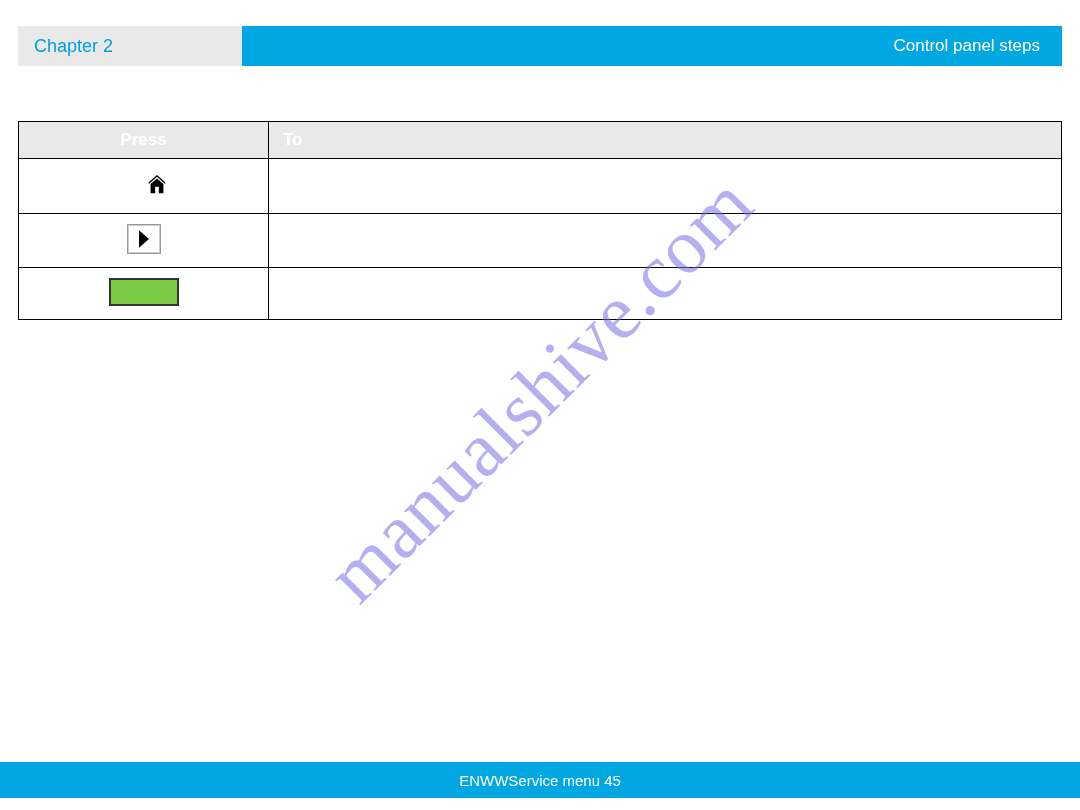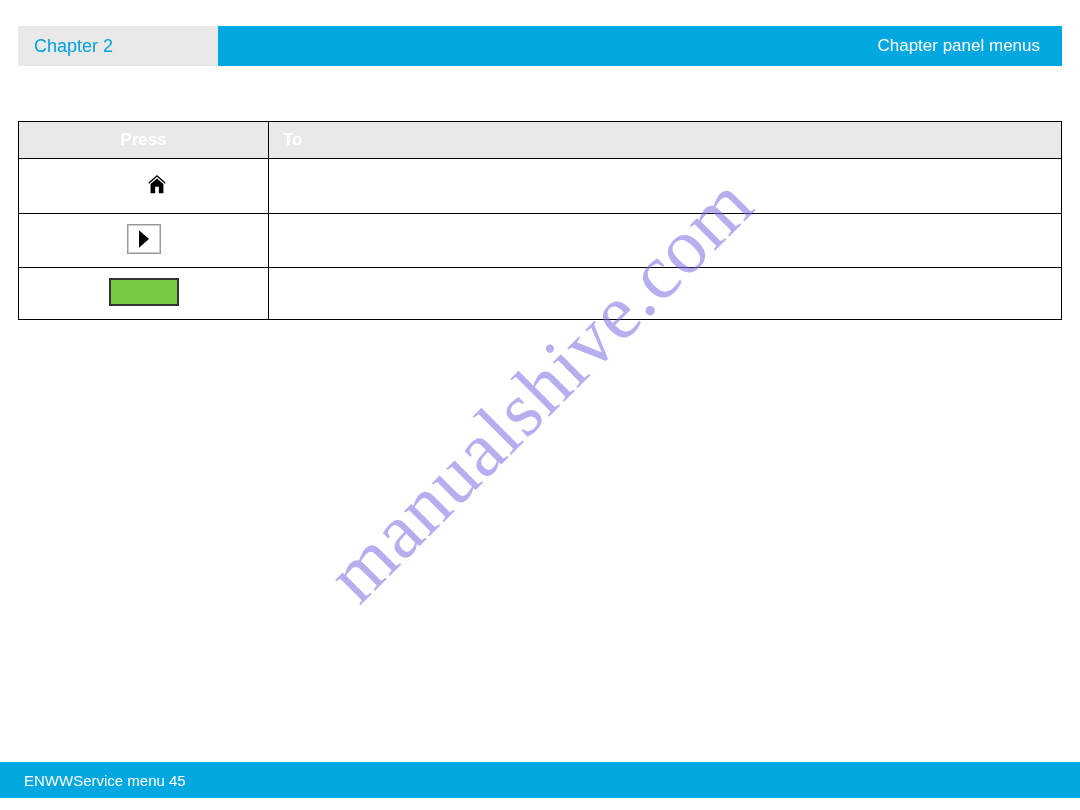--- a/index.html
+++ b/index.html
@@ -26,21 +26,21 @@
   }
   .top-banner {
     position: absolute;
     top: 26px;
     left: 18px;
     right: 18px;
     height: 40px;
     display: flex;
   }
   .top-left {
-    width: 200px;
+    width: 224px;
     background: #e9e9e9;
     display: flex;
     align-items: center;
     padding-left: 16px;
     color: #00a1de;
     font-size: 18px;
   }
   .top-right {
     flex: 1;
     background: #00a7e1;
@@ -115,33 +115,33 @@
   .bottom-banner {
     position: absolute;
     bottom: 12px;
     left: 0;
     right: 0;
     height: 36px;
     background: #00a7e1;
     color: #fff;
     display: flex;
     align-items: center;
-    justify-content: flex-start;
+    justify-content: center;
     padding: 0 24px;
     font-size: 15px;
   }
 </style>
 </head>
 <body>
 
 <div class="watermark">manualshive.com</div>
 
 <div class="top-banner">
   <div class="top-left">Chapter 2</div>
-  <div class="top-right">Chapter panel menus</div>
+  <div class="top-right">Control panel steps</div>
 </div>
 
 <div class="content">
   <div class="intro-text">To perform a full system reset, complete the following steps.</div>
 
   <table class="steps">
     <thead>
       <tr>
         <th>Press</th>
         <th>To</th>

